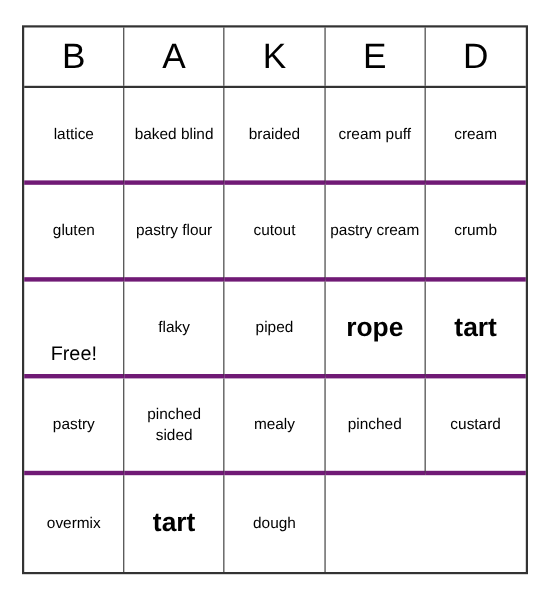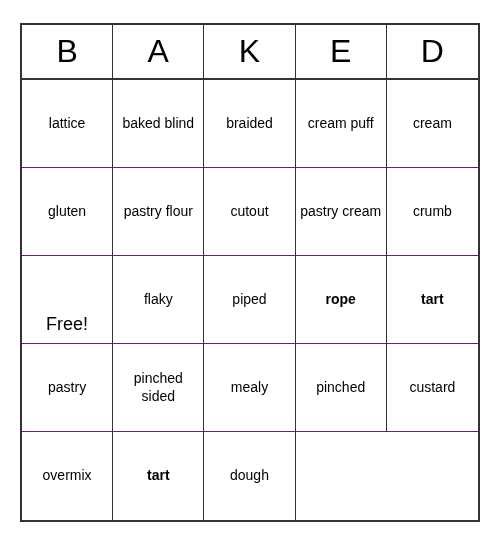--- a/index.html
+++ b/index.html
@@ -42,41 +42,41 @@
     }
 
     .grid {
       display: grid;
       grid-template-columns: repeat(5, 1fr);
       grid-template-rows: repeat(5, 1fr);
     }
 
     .cell {
       border-right: 1px solid #333;
-      border-bottom: 1px solid #701a75;
+      border-bottom: 4px solid #701a75;
       display: flex;
       align-items: center;
       justify-content: center;
       text-align: center;
       padding: 6px 4px;
       min-height: 88px;
       font-size: 14px;
       line-height: 1.3;
     }
 
     .cell:nth-child(5n) {
       border-right: none;
     }
 
     .cell:nth-child(n+21) {
       border-bottom: none;
     }
 
     .cell.large-text {
-      font-size: 14px;
+      font-size: 24px;
       font-weight: bold;
     }
 
     .cell.free {
       font-size: 18px;
       font-weight: normal;
       align-items: flex-end;
     }
   </style>
 </head>

